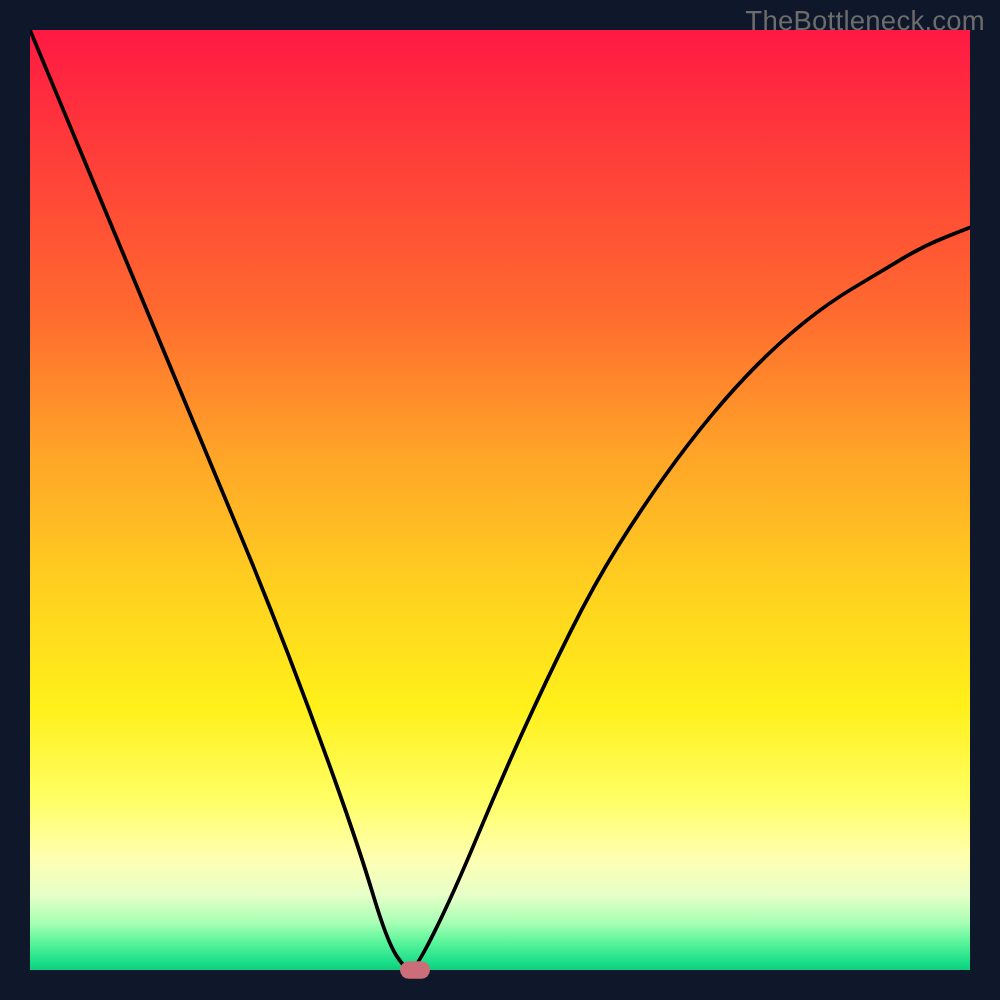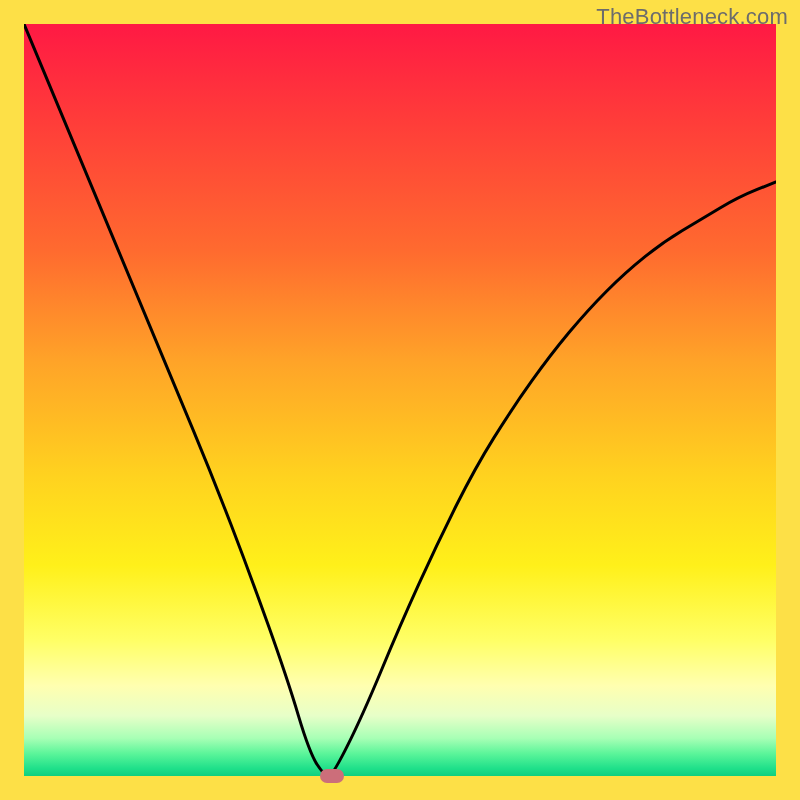--- a/index.html
+++ b/index.html
@@ -8,21 +8,21 @@
     width: 800px;
     height: 800px;
     overflow: hidden;
     background: #000;
     font-family: Arial, Helvetica, sans-serif;
   }
   .frame {
     position: relative;
     width: 800px;
     height: 800px;
-    background: #fde047;
+    background: #0f172a;
   }
   .plot-area {
     position: absolute;
     left: 24px;
     top: 24px;
     width: 752px;
     height: 752px;
     background: linear-gradient(
       to bottom,
       #ff1944 0%,

